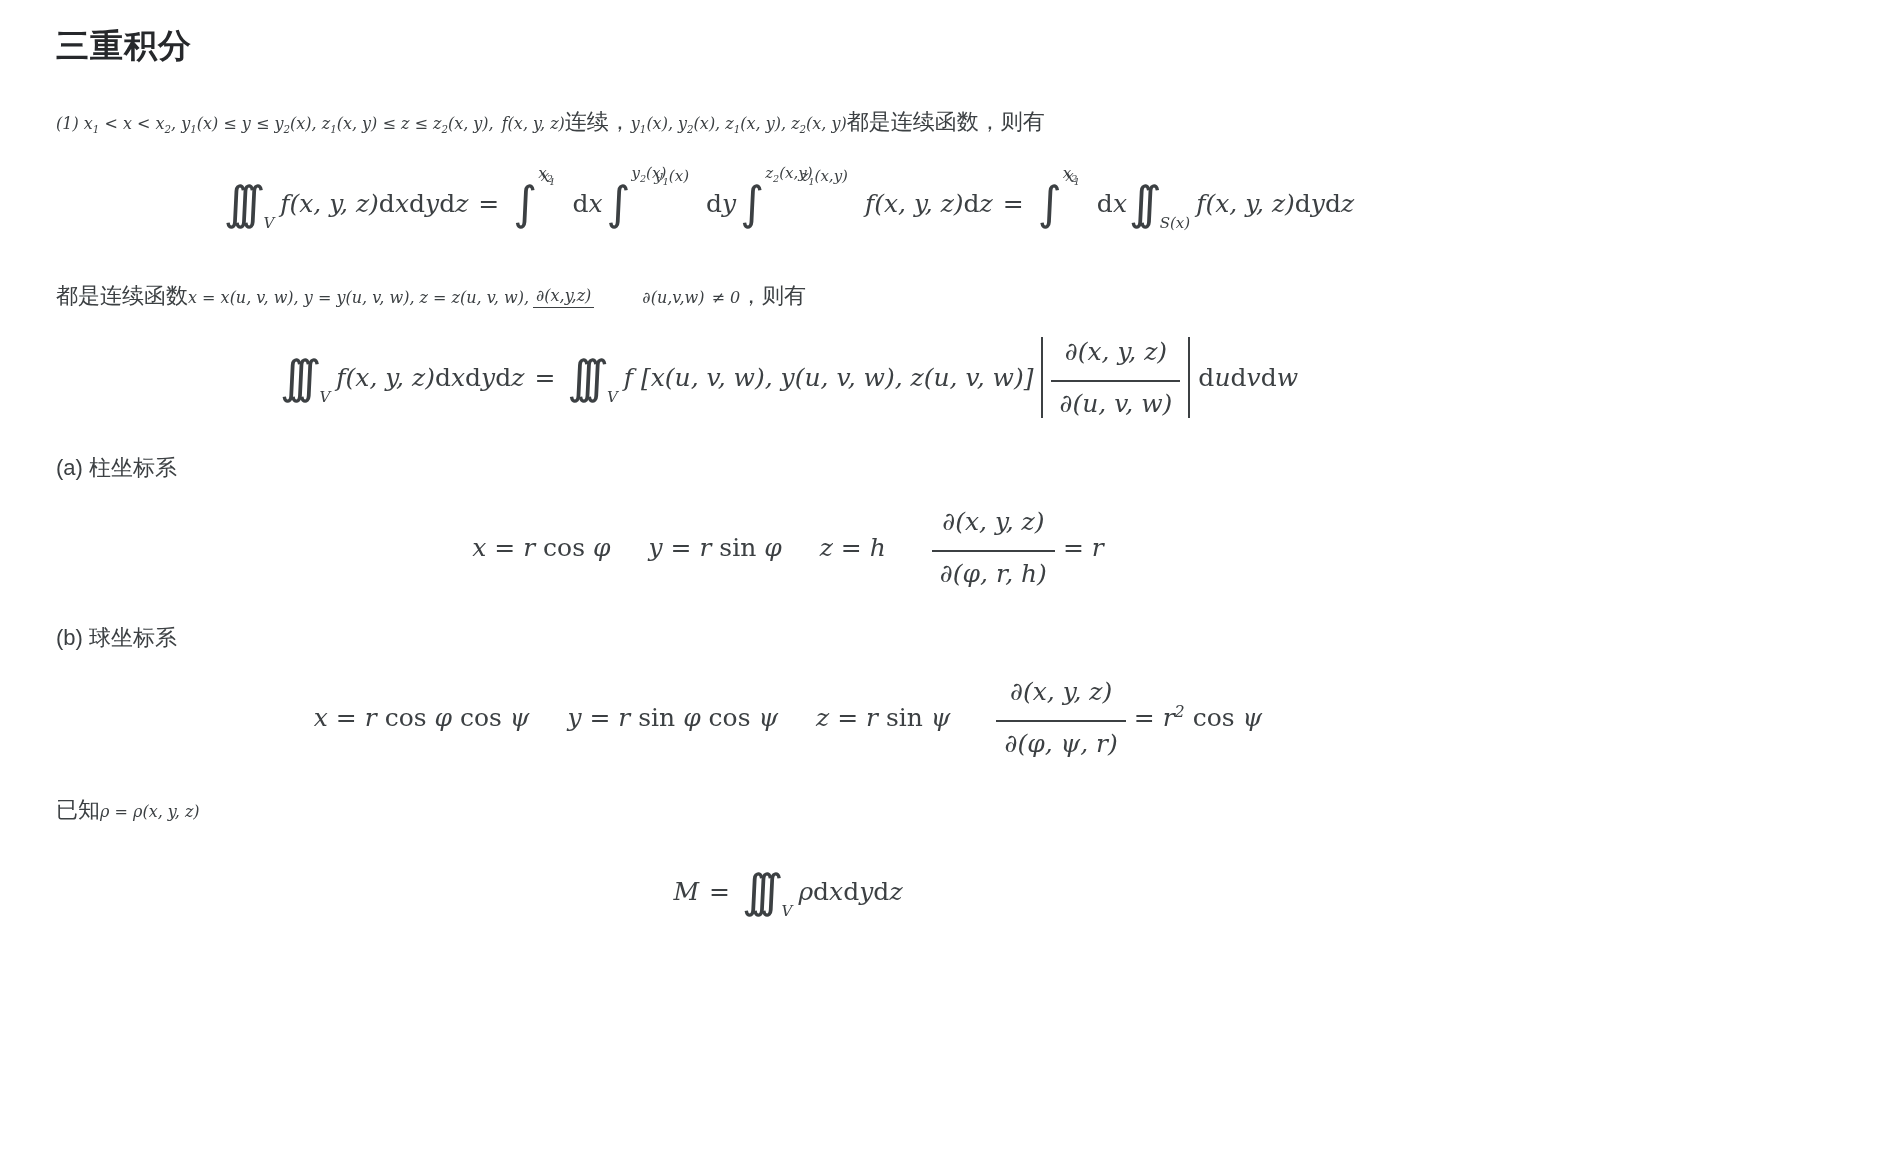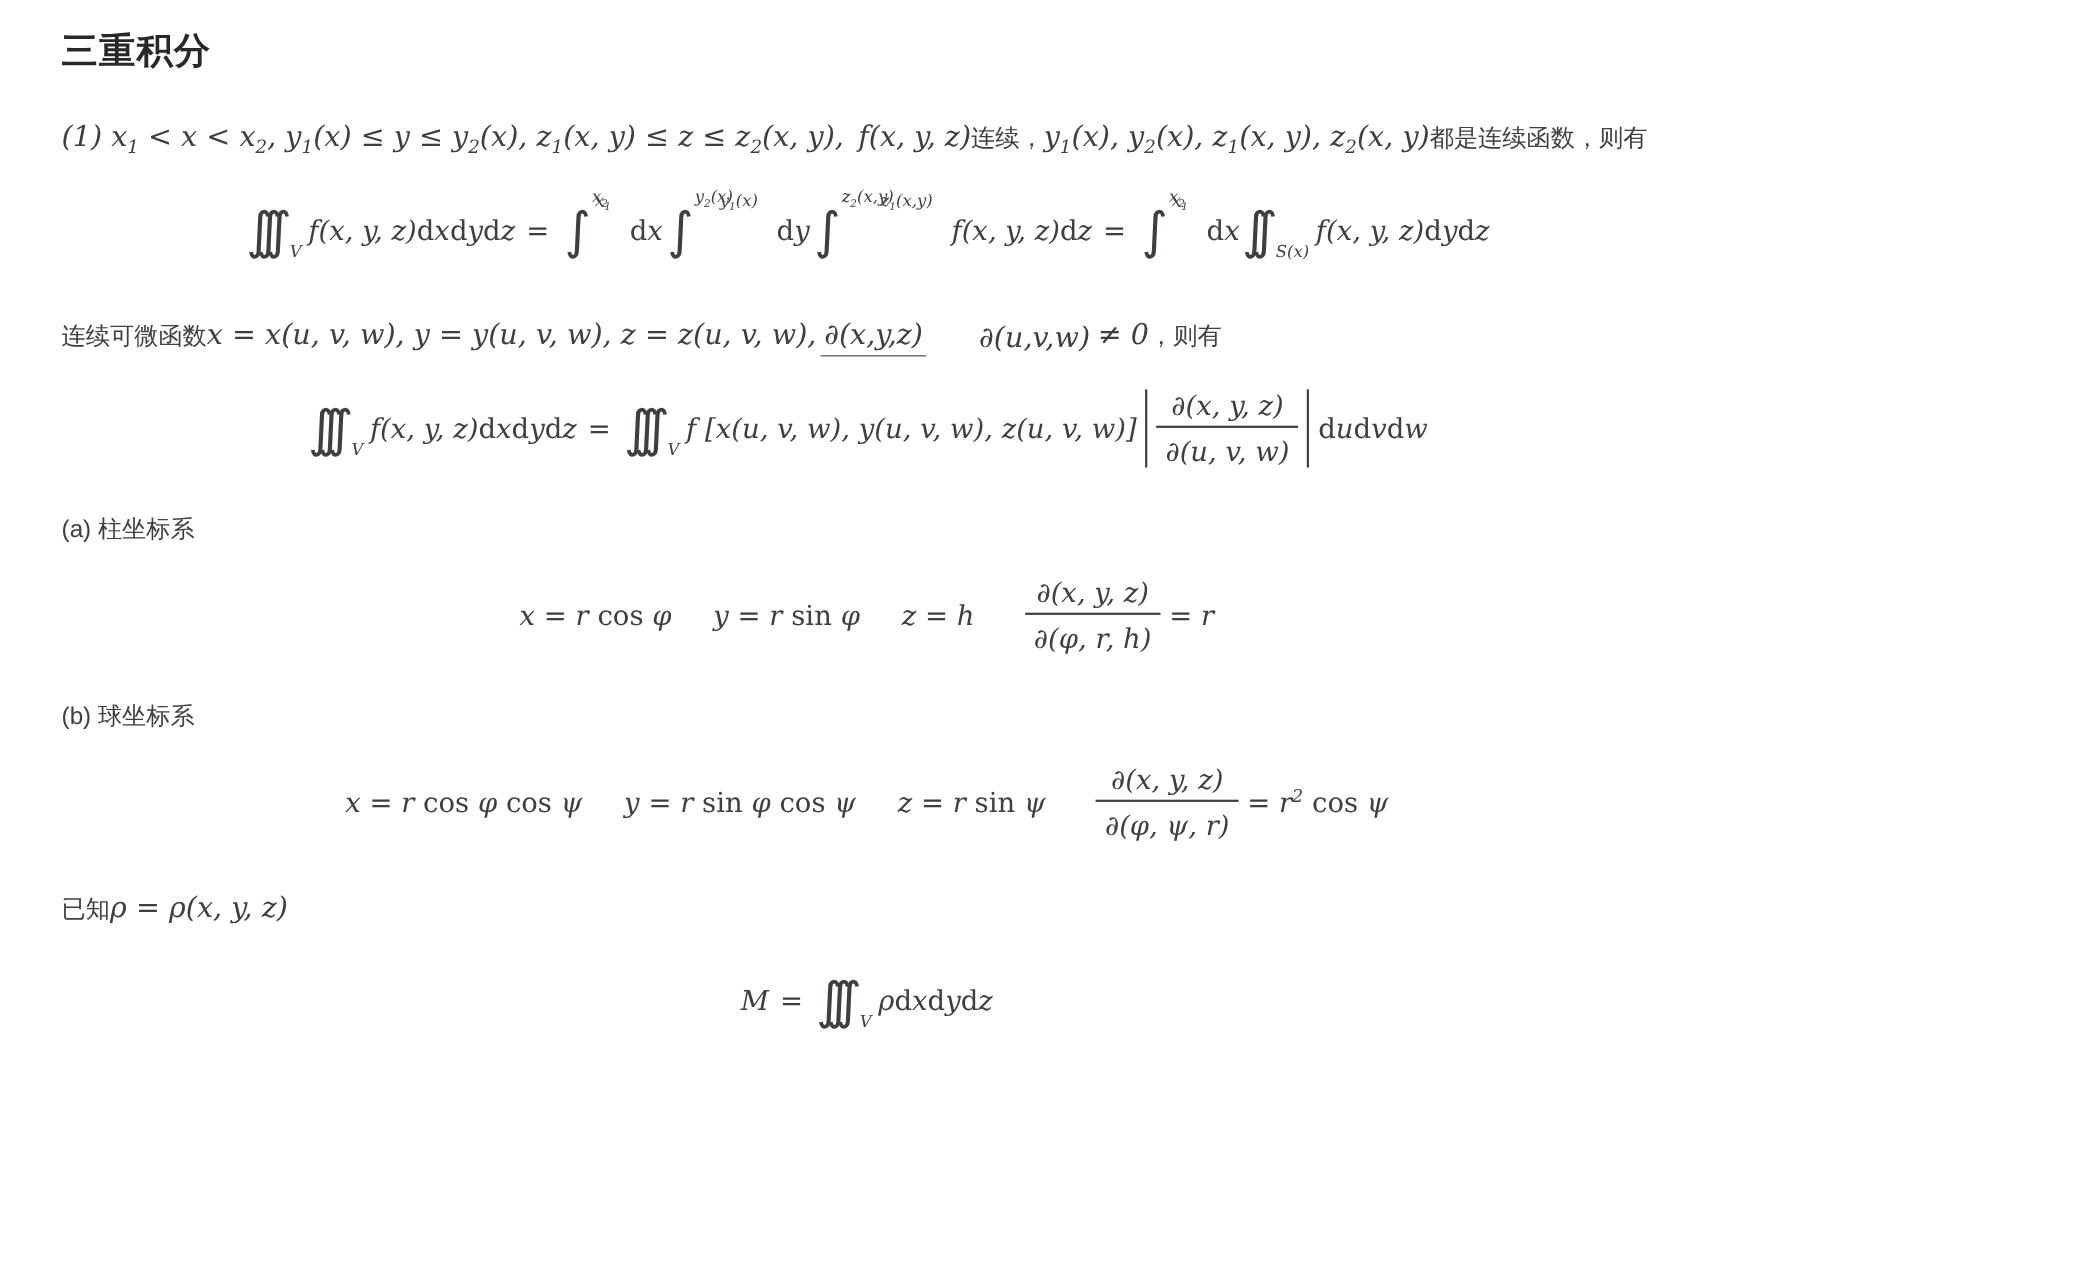--- a/index.html
+++ b/index.html
@@ -11,21 +11,21 @@
   }
   .content { width:1464px; }
   h1.title {
     font-size:33px; font-weight:700; color:#26282b;
     margin:0 0 36px 0; letter-spacing:1px;
   }
   .para { font-size:22px; line-height:1.55; margin:0 0 18px 0; }
   .subh { font-size:22px; margin:26px 0 18px 0; }
   .cn { font-style:normal; }
   .mi { font-family:"DejaVu Serif","DejaVu Sans",serif; font-style:italic; }
-  .para .mi { font-size:26px; }
+  .para .mi { font-size:16px; }
   .rm { font-style:normal; }
   sub, sup { font-size:64%; line-height:0; }
   
   .display {
     display:flex; justify-content:center; align-items:center;
     margin:14px 0 30px 0; min-height:92px;
     font-family:"DejaVu Serif","DejaVu Sans",serif; font-style:italic; font-size:25px;
     white-space:nowrap;
   }
   .eq { margin:0 10px; }
@@ -42,21 +42,21 @@
     font-family:"DejaVu Sans",sans-serif; font-style:normal;
     font-size:46px; line-height:1.1;
   }
   .intlim .lims {
     display:inline-flex; flex-direction:row; justify-content:space-between;
     height:76px; font-size:15px; font-style:italic;
   }
   .intlim .hi { transform:translate(1px,-1px); }
   .intlim .lo { transform:translate(-11px,2px); }
   .frac { display:inline-flex; flex-direction:column; text-align:center; margin:0 8px; }
-  .frac .num { padding:0 8px 4px 8px; border-bottom:2px solid currentColor; }
+  .frac .num { padding:0 8px 14px 8px; border-bottom:2px solid currentColor; }
   .frac .den { padding:7px 8px 0 8px; }
   .sfrac {
     display:inline-flex; text-align:center;
     font-size:15px; line-height:1.15; vertical-align:middle; margin:0 4px;gap:45px;
   }
   .sfrac .num { padding:0 3px 2px 3px; border-bottom:1.4px solid currentColor; }
   .sfrac .den { padding:2px 3px 0 3px; }
   .absgrp { display:inline-flex; align-items:stretch; margin:0 8px; }
   .absgrp .vbar { width:2px; background:currentColor; }
 </style>
@@ -111,21 +111,21 @@
         </span>
       <span class="mi"><span class="rm">d</span>x</span>
       <span class="bigop">
           <span class="ops">∫∫</span>
           <span class="bsub">S(x)</span>
         </span>
       <span class="mi">f(x, y, z)<span class="rm">d</span>y<span class="rm">d</span>z</span>
     </div>
 
 
-    <p class="para"><span class="cn">连续可微函数</span><span class="mi">x = x(u, v, w), y = y(u, v, w), z = z(u, v, w),</span><span class="sfrac mi">
+    <p class="para"><span class="cn">都是连续函数</span><span class="mi">x = x(u, v, w), y = y(u, v, w), z = z(u, v, w),</span><span class="sfrac mi">
           <span class="num">∂(x,y,z)</span>
           <span class="den">∂(u,v,w)</span>
         </span><span class="mi">≠ 0</span><span class="cn">，则有</span></p>
 
     <div class="display">
       <span class="bigop">
           <span class="ops">∫∫∫</span>
           <span class="bsub">V</span>
         </span>
       <span class="mi">f(x, y, z)<span class="rm">d</span>x<span class="rm">d</span>y<span class="rm">d</span>z</span>

